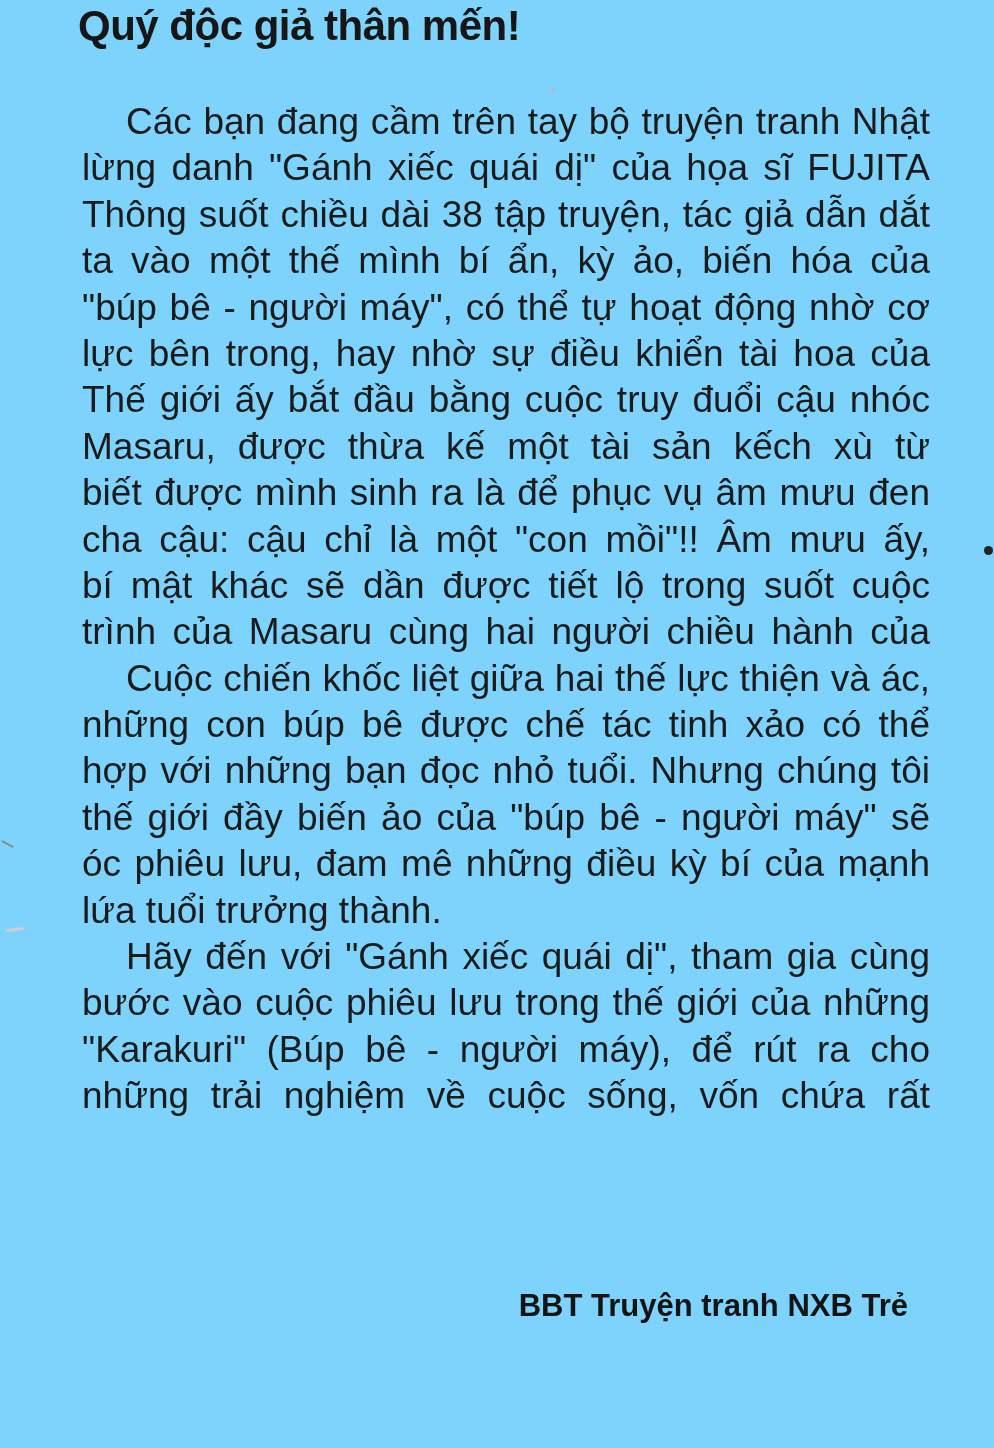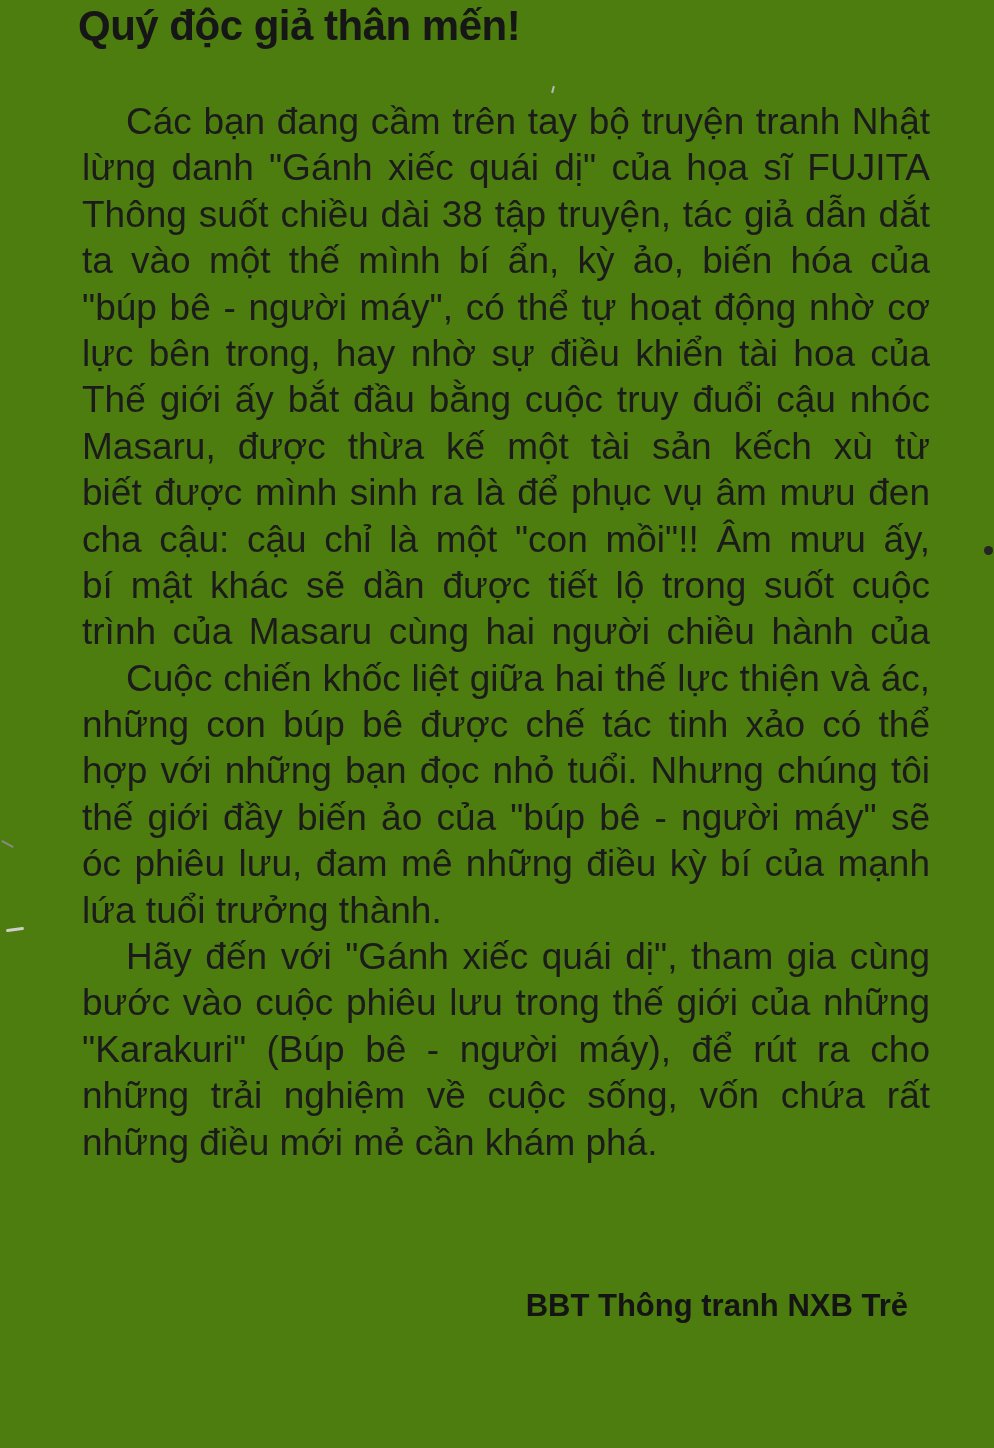--- a/index.html
+++ b/index.html
@@ -4,21 +4,21 @@
 <style>
   html, body {
     margin: 0;
     padding: 0;
     background: #e8e8e6;
   }
   .page {
     position: relative;
     width: 994px;
     height: 1448px;
-    background: #4d7c0f;
+    background: #7dd3fc;
     overflow: hidden;
     font-family: "Liberation Sans", sans-serif;
     color: #1b1b1b;
   }
   .title {
     position: absolute;
     left: 78px;
     top: 2px;
     font-size: 42px;
     font-weight: bold;
@@ -119,23 +119,22 @@
     <div class="line">những con búp bê được chế tác tinh xảo có thể không thích</div>
     <div class="line">hợp với những bạn đọc nhỏ tuổi. Nhưng chúng tôi tin chắc,</div>
     <div class="line">thế giới đầy biến ảo của "búp bê - người máy" sẽ thỏa mãn</div>
     <div class="line">óc phiêu lưu, đam mê những điều kỳ bí của mạnh độc giả</div>
     <div class="line last">lứa tuổi trưởng thành.</div>
 
     <div class="line indent">Hãy đến với "Gánh xiếc quái dị", tham gia cùng Masaru</div>
     <div class="line">bước vào cuộc phiêu lưu trong thế giới của những</div>
     <div class="line">"Karakuri" (Búp bê - người máy), để rút ra cho riêng mình</div>
     <div class="line">những trải nghiệm về cuộc sống, vốn chứa rất nhiều</div>
-    <div class="line last">những điều mới mẻ cần khám phá.</div>
   </div>
 
-  <div class="signature">BBT Thông tranh NXB Trẻ</div>
+  <div class="signature">BBT Truyện tranh NXB Trẻ</div>
 
   <div class="artifact-dot"></div>
   <div class="artifact-tick-left"></div>
   <div class="artifact-smudge"></div>
   <div class="artifact-title-tick"></div>
 
 </div>
 
 </body></html>

